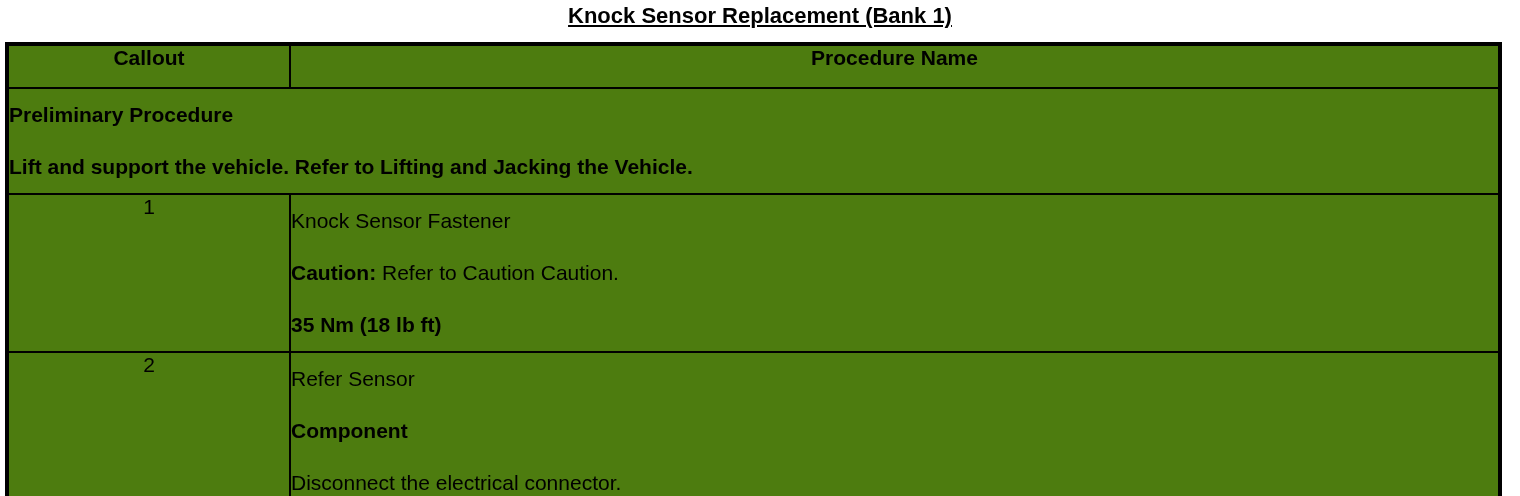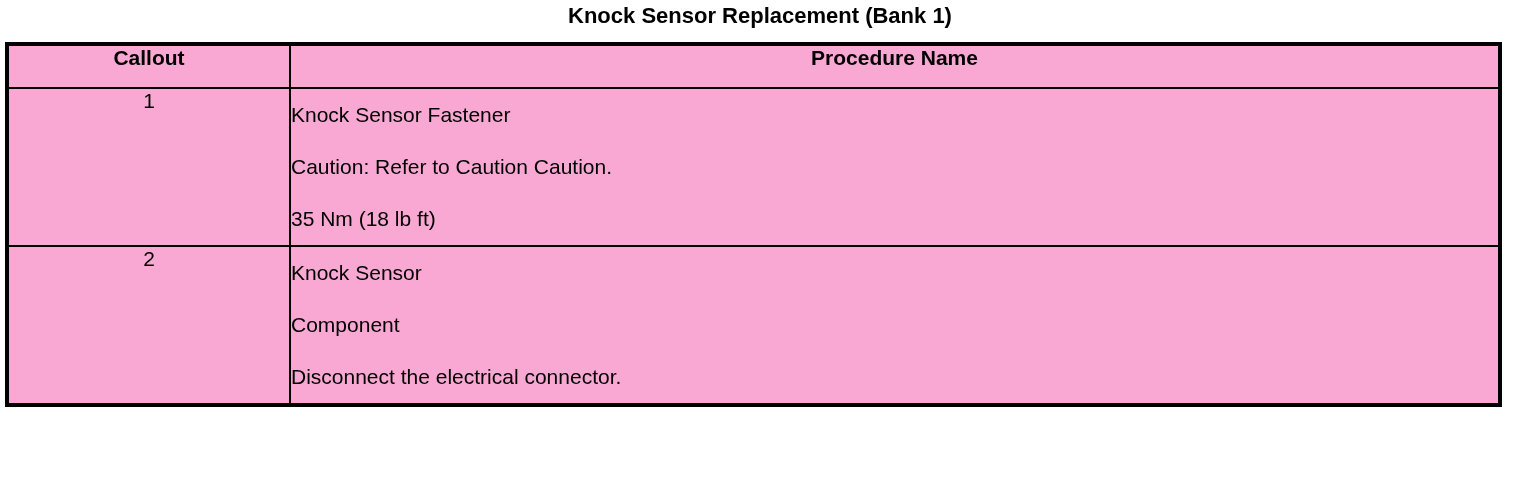--- a/index.html
+++ b/index.html
@@ -17,35 +17,36 @@
     height: 496px;
     position: relative;
   }
   .doc-title {
     margin-top: 3px;
     width: 1520px;
     text-align: center;
     font-size: 22px;
     font-weight: bold;
     line-height: 26px;
+    text-decoration: underline;
   }
   table.callout-table {
     border-collapse: collapse;
     table-layout: fixed;
     margin-left: 5px;
     margin-top: 13px;
     width: 1497px;
     border: 4px solid #000000;
   }
   table.callout-table td, table.callout-table th {
     border: 2px solid #000000;
     padding: 0;
     font-size: 21px;
     vertical-align: top;
-    background: #f9a8d4;
+    background: #4d7c0f;
     overflow: hidden;
   }
   col.col-callout { width: 283px; }
   th.hdr {
     height: 41px;
     text-align: center;
     vertical-align: middle;
     font-weight: bold;
   }
   td.prelim-cell {
@@ -63,55 +64,61 @@
     vertical-align: middle;
     font-weight: normal;
   }
   td.comp-cell {
     padding-left: 6px;
     font-weight: normal;
     margin-top: 30px;
   }
   tr.item-row-1 td { height: 148px; }
   tr.item-row-2 td { height: 148px; }
-  .b { font-weight: normal; }
+  .b { font-weight: bold; }
 </style>
 </head>
 <body>
 
 <div class="page">
 
   <div class="doc-title">Knock Sensor Replacement (Bank 1)</div>
 
   <table class="callout-table">
     <colgroup>
       <col class="col-callout">
       <col>
     </colgroup>
 
     <tbody>
         <tr>
       <th class="hdr">Callout</th>
       <th class="hdr">Procedure Name</th>
     </tr>
 
+    <tr>
+      <td class="prelim-cell" colspan="2">
+        <div class="line">Preliminary Procedure</div>
+        <div class="line">Lift and support the vehicle. Refer to Lifting and Jacking the Vehicle.</div>
+      </td>
+    </tr>
 
     <tr class="item-row-1">
       <td class="callout-cell">1</td>
       <td class="comp-cell">
         <div class="line">Knock Sensor Fastener</div>
         <div class="line"><span class="b">Caution:</span><span> Refer to Caution Caution.</span></div>
         <div class="line b">35 Nm (18 lb ft)</div>
       </td>
     </tr>
 
     <tr class="item-row-2">
       <td class="callout-cell">2</td>
       <td class="comp-cell">
-        <div class="line">Knock Sensor</div>
+        <div class="line">Refer Sensor</div>
         <div class="line b">Component</div>
         <div class="line">Disconnect the electrical connector.</div>
       </td>
     </tr>
 
   </tbody>
     </table>
 </div>
 
 </body></html>

